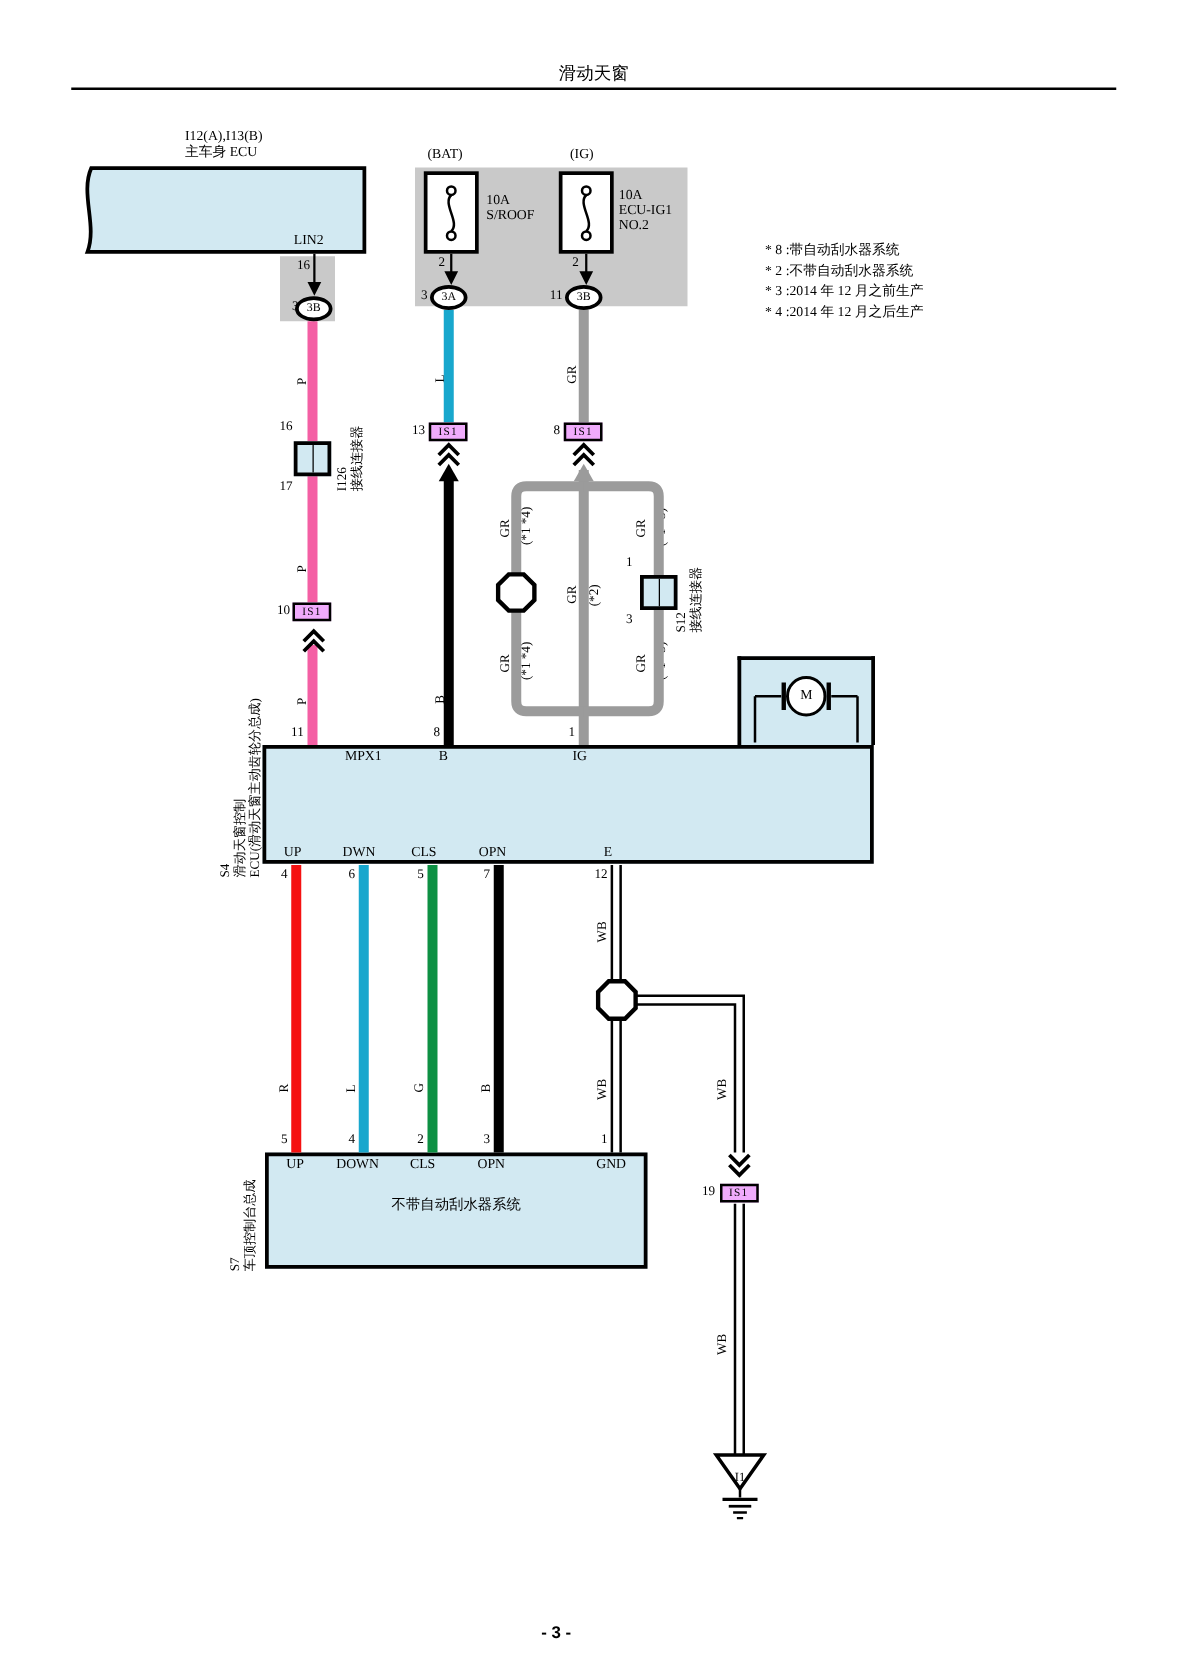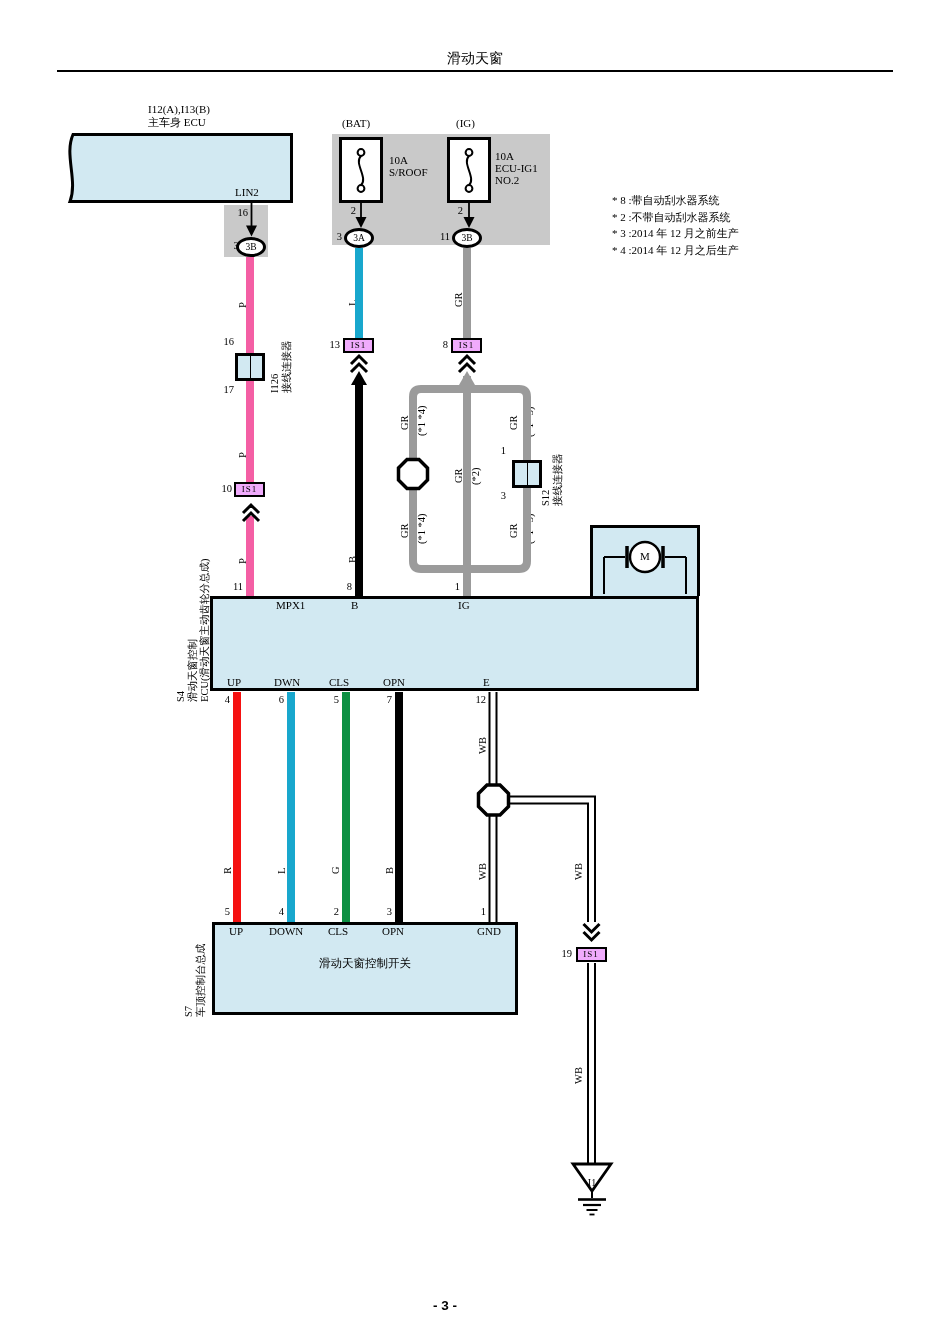--- a/index.html
+++ b/index.html
@@ -217,21 +217,21 @@
   <div class="num z5" style="left:208px;top:906px;">5</div>
   <div class="num z5" style="left:262px;top:906px;">4</div>
   <div class="num z5" style="left:317px;top:906px;">2</div>
   <div class="num z5" style="left:370px;top:906px;">3</div>
   <div class="num z5" style="left:464px;top:906px;">1</div>
   <div class="lbl z5" style="left:229px;top:925px;">UP</div>
   <div class="lbl z5" style="left:269px;top:925px;">DOWN</div>
   <div class="lbl z5" style="left:328px;top:925px;">CLS</div>
   <div class="lbl z5" style="left:382px;top:925px;">OPN</div>
   <div class="lbl z5" style="left:477px;top:925px;">GND</div>
-  <div class="z5" style="left:212px;top:956px;width:306px;text-align:center;font-size:11.5px;">滑动天窗控制开关</div>
+  <div class="z5" style="left:212px;top:956px;width:306px;text-align:center;font-size:11.5px;">不带自动刮水器系统</div>
   <div class="vt" style="left:183px;top:1017px;font-size:10.5px;">
     <div>S7</div>
     <div>车顶控制台总成</div>
   </div>
 
   <div class="z5" style="left:582px;top:1166px;width:20px;text-align:center;font-size:10px;margin-top:11px;">I1</div>
 
   <div class="z5" style="left:0;top:1298px;width:890px;text-align:center;font-weight:bold;font-size:13.5px;font-family:'Liberation Sans','DejaVu Sans',sans-serif;">- 3 -</div>
 </div>
 

